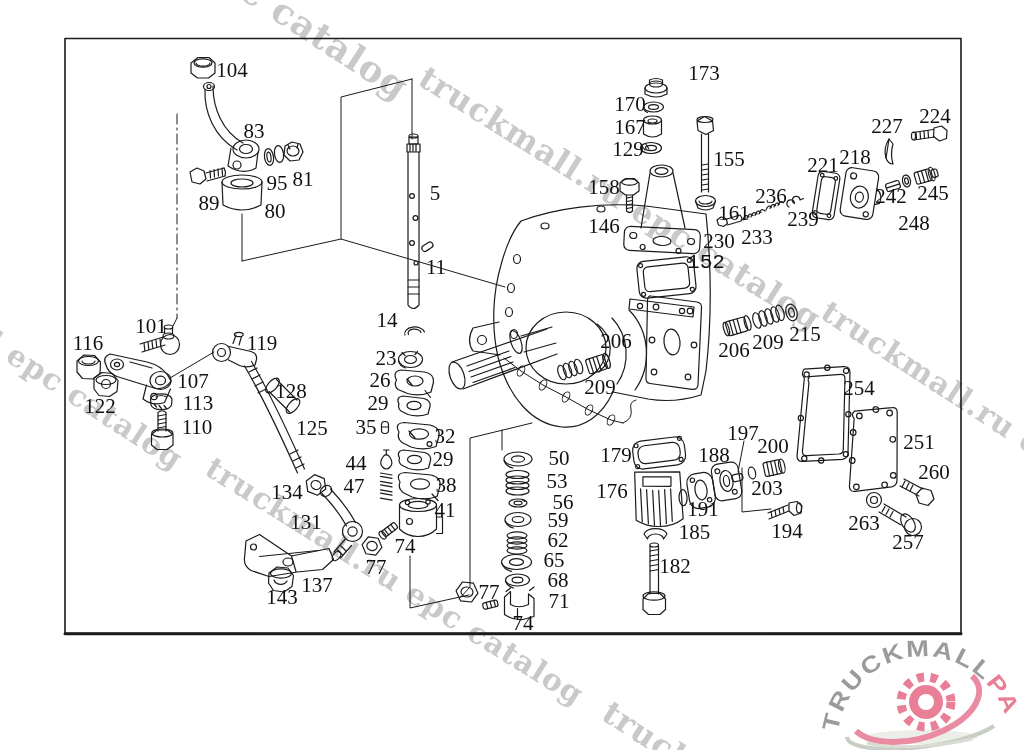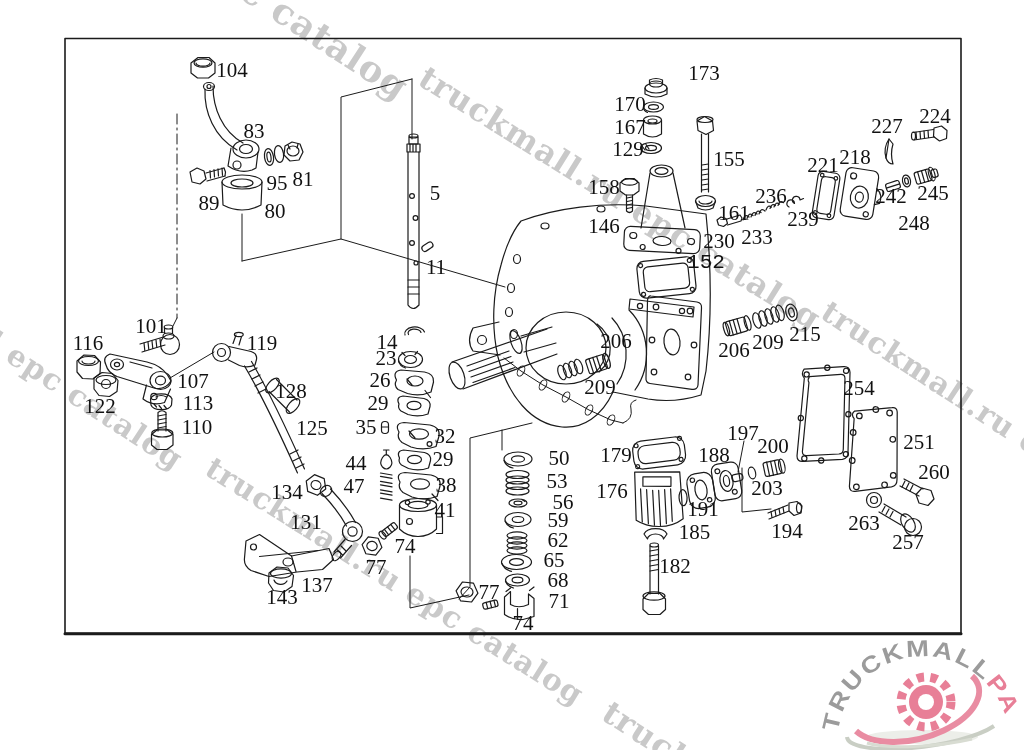--- a/index.html
+++ b/index.html
@@ -614,21 +614,21 @@
       <span class="part-label" style="left: 193px; top: 381px;">107</span>
       <span class="part-label" style="left: 198px; top: 403px;">113</span>
       <span class="part-label" style="left: 197px; top: 427px;">110</span>
       <span class="part-label" style="left: 262px; top: 343px;">119</span>
       <span class="part-label" style="left: 291px; top: 391px;">128</span>
       <span class="part-label" style="left: 312px; top: 428px;">125</span>
       <span class="part-label" style="left: 287px; top: 492px;">134</span>
       <span class="part-label" style="left: 306px; top: 522px;">131</span>
       <span class="part-label" style="left: 317px; top: 585px;">137</span>
       <span class="part-label" style="left: 282px; top: 597px;">143</span>
-      <span class="part-label" style="left: 387px; top: 342px;">14</span>
+      <span class="part-label" style="left: 387px; top: 320px;">14</span>
       <span class="part-label" style="left: 386px; top: 358px;">23</span>
       <span class="part-label" style="left: 380px; top: 380px;">26</span>
       <span class="part-label" style="left: 378px; top: 403px;">29</span>
       <span class="part-label" style="left: 366px; top: 427px;">35</span>
       <span class="part-label" style="left: 445px; top: 436px;">32</span>
       <span class="part-label" style="left: 443px; top: 459px;">29</span>
       <span class="part-label" style="left: 446px; top: 485px;">38</span>
       <span class="part-label" style="left: 445px; top: 510px;">41</span>
       <span class="part-label" style="left: 356px; top: 463px;">44</span>
       <span class="part-label" style="left: 354px; top: 486px;">47</span>

